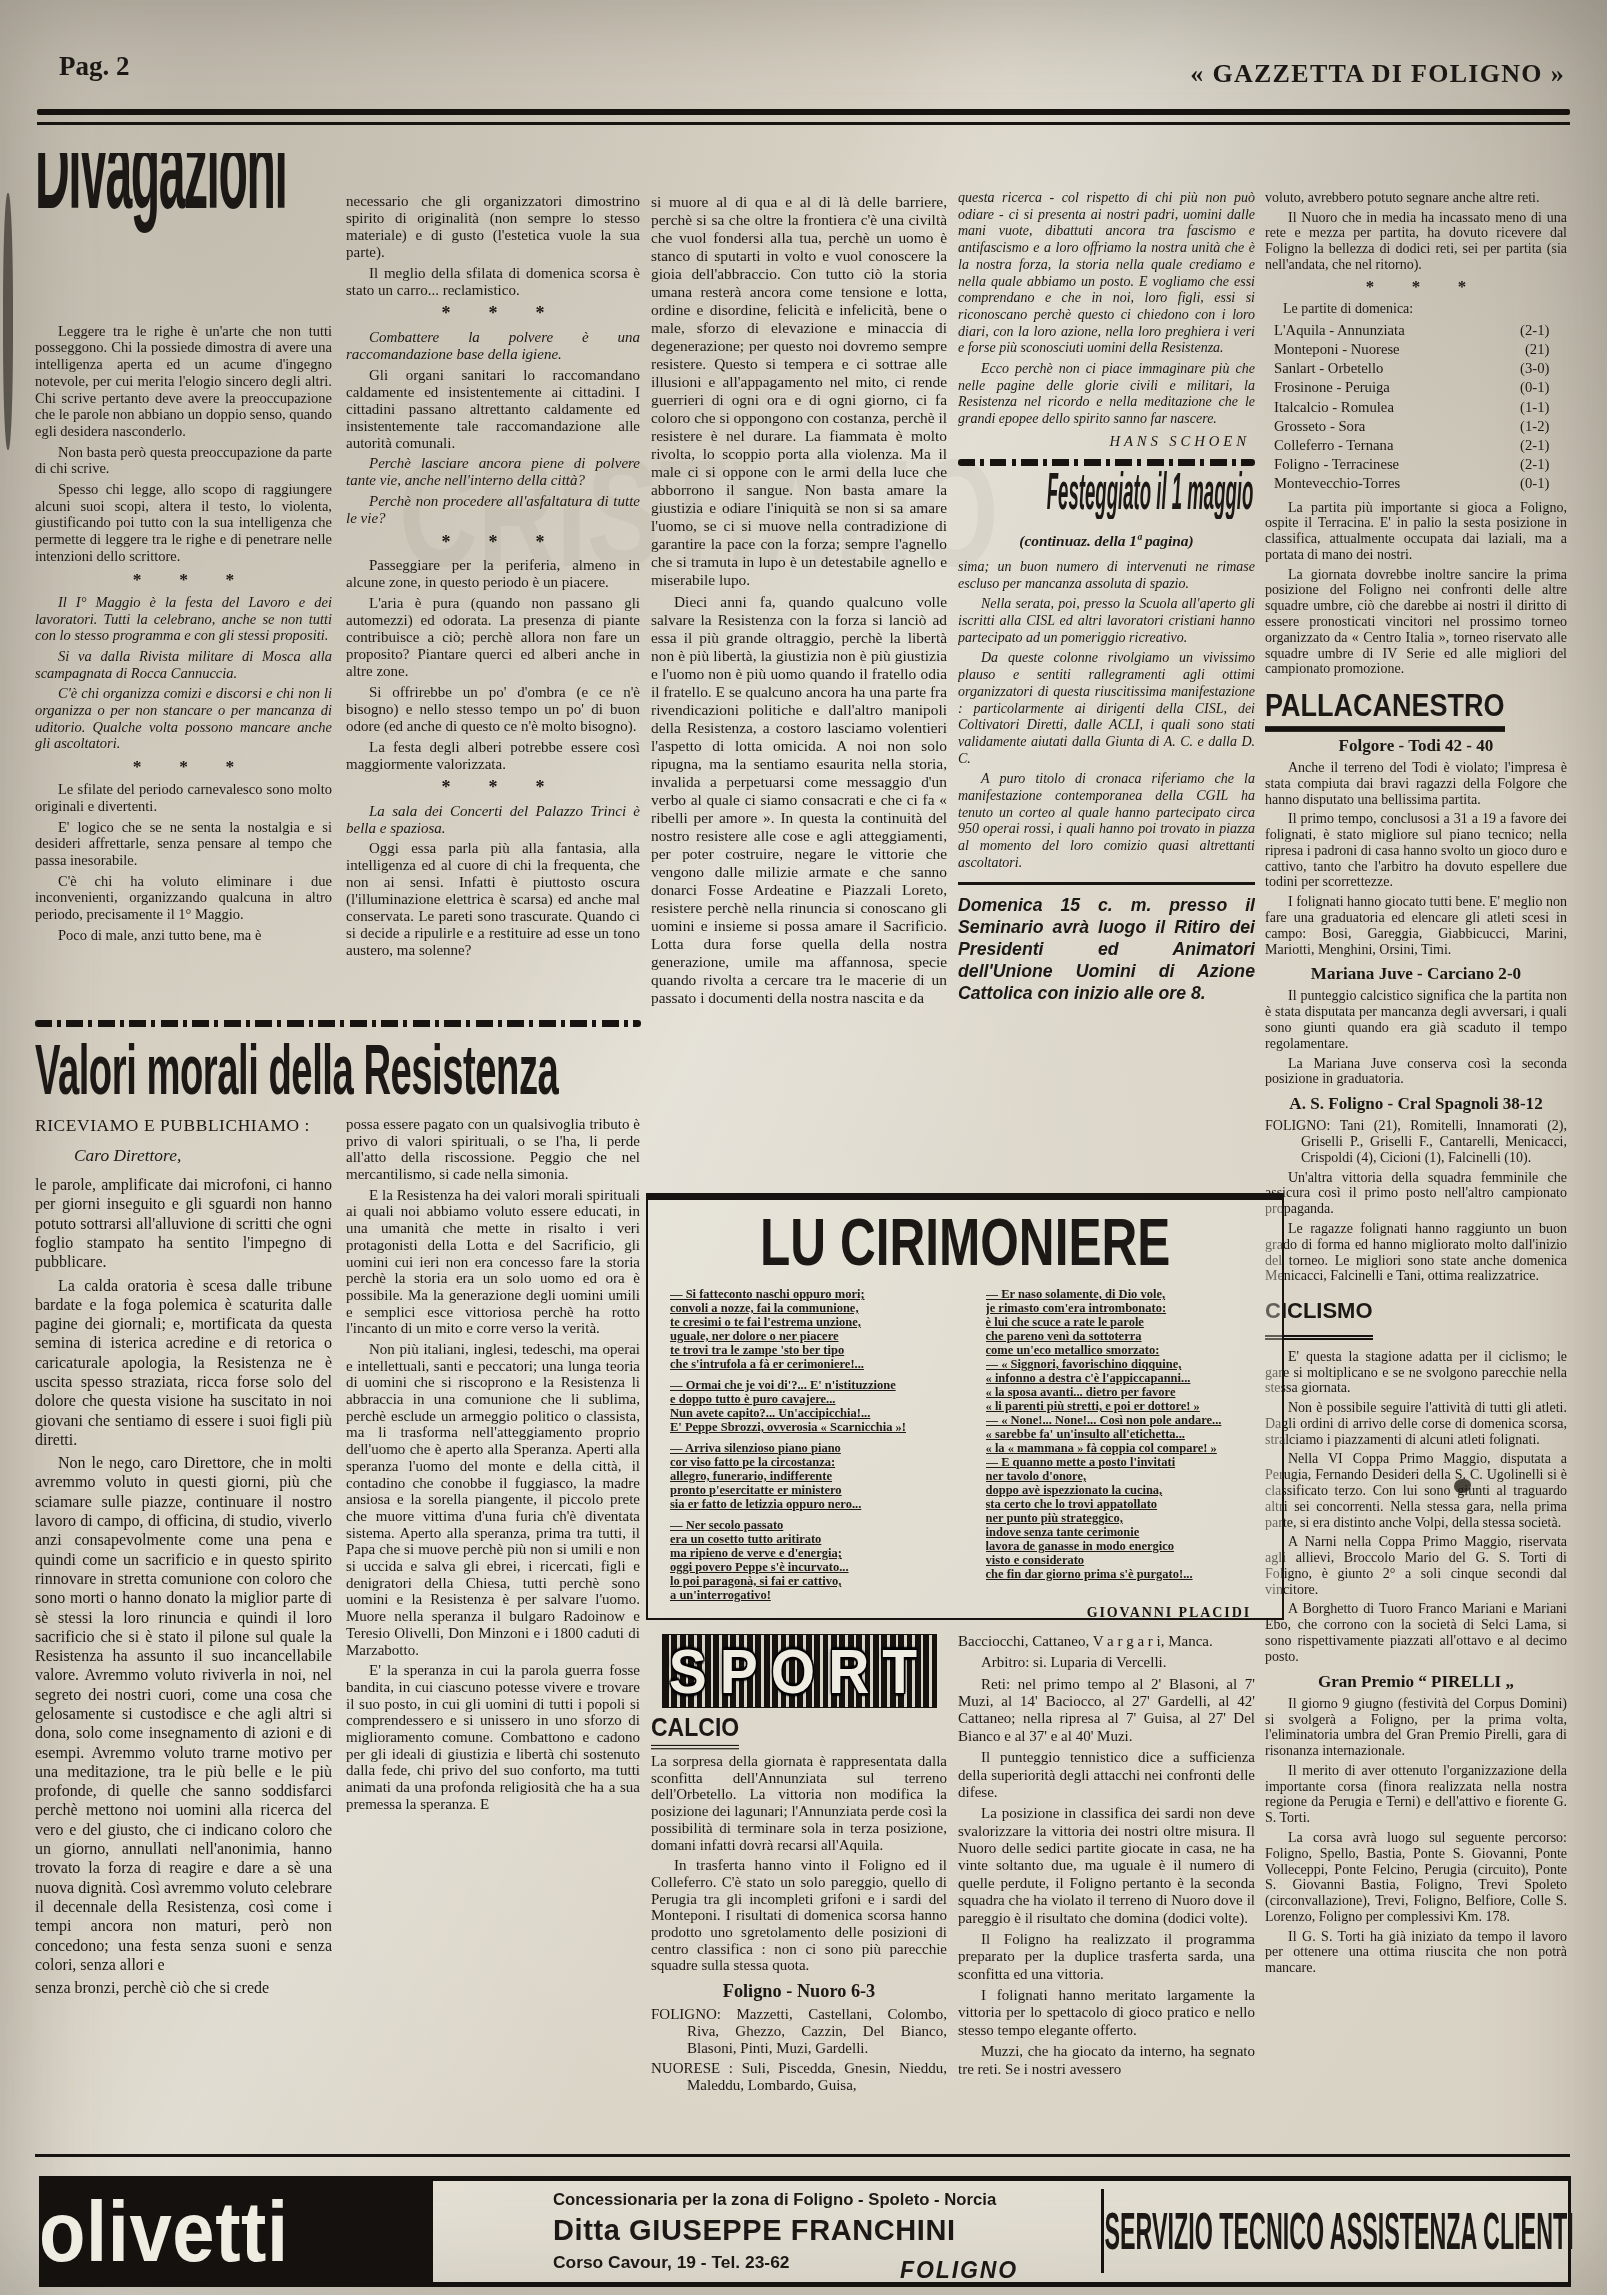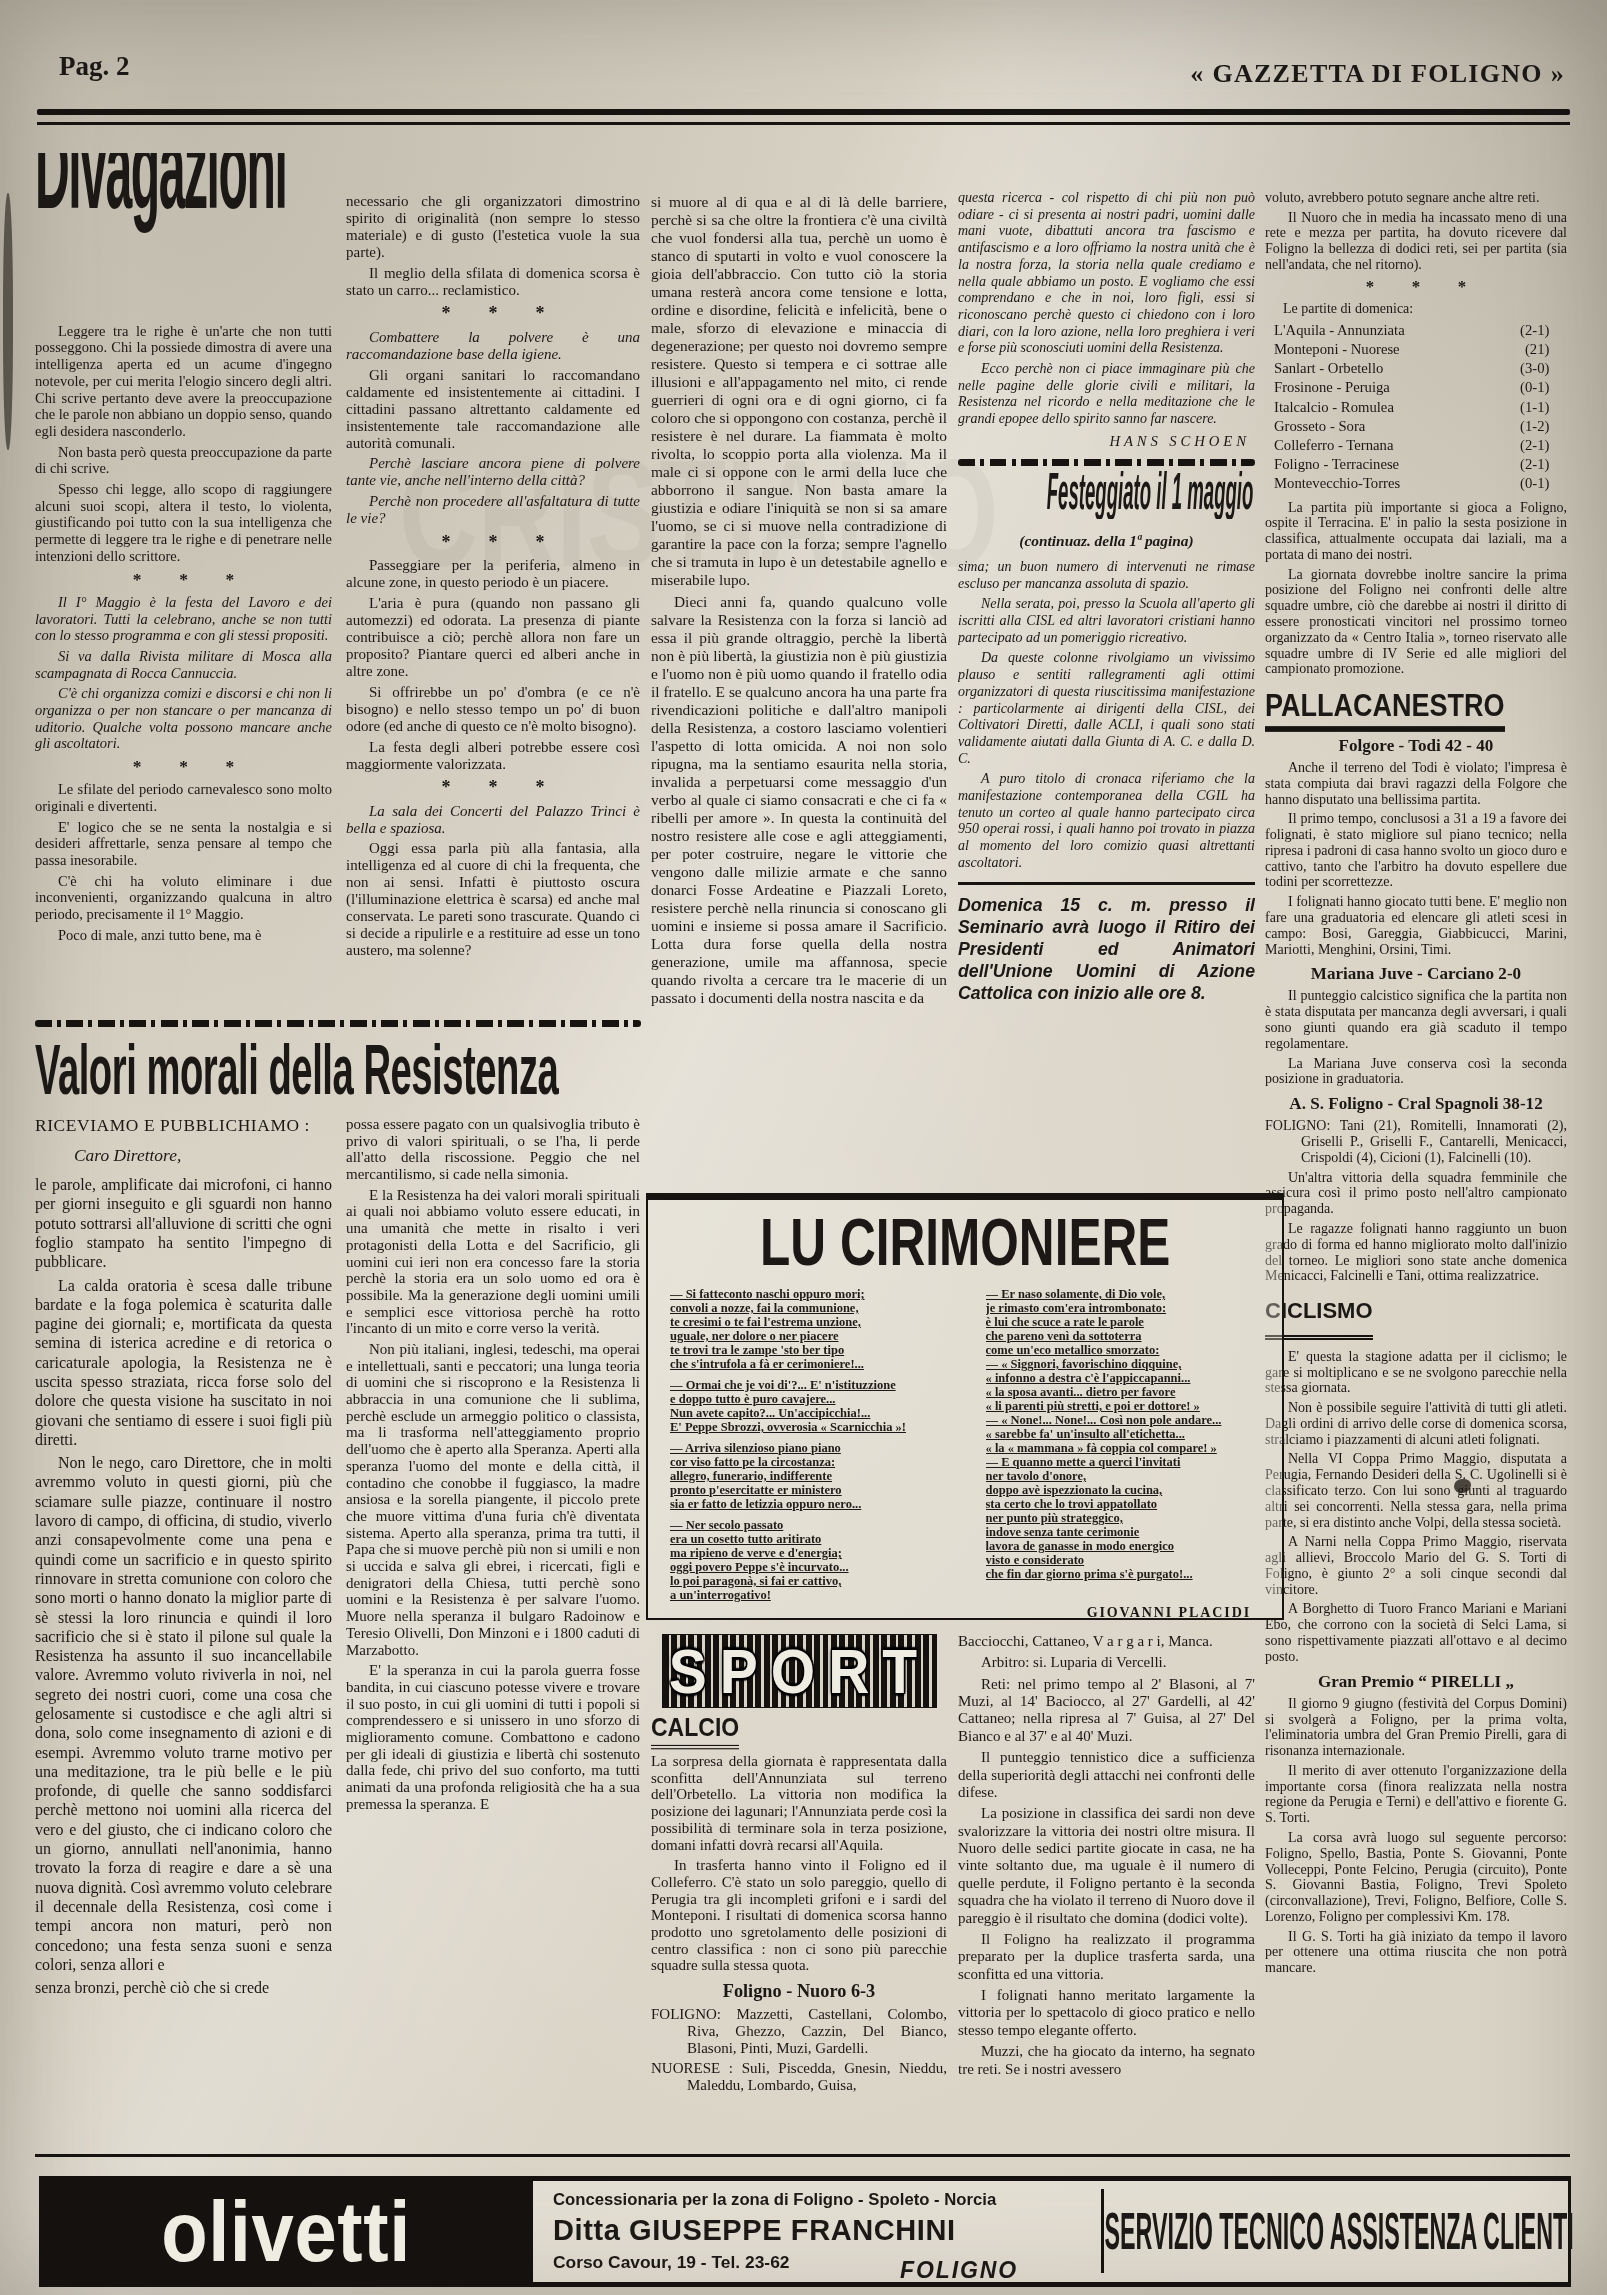--- a/index.html
+++ b/index.html
@@ -91,21 +91,21 @@
     text-shadow:0 0 3.9px #000,1.3px 1.3px 0 #000,-1.3px -1.3px 0 #000,1.3px -1.3px 0 #000,-1.3px 1.3px 0 #000,0 2.6px 1.3px #000,0 -2.6px 1.3px #000;}
   #calcio-head{left:651px;top:1713px;width:193px;}
   #calcio-head span{display:table;font-family:"Liberation Sans",sans-serif;font-weight:800;font-size:23px;
     transform:scaleY(1.1);transform-origin:left top;border-bottom:4.5px double #161310;padding-bottom:1.9px;}
   
   .kicker{font-size:17.4px;letter-spacing:0.6px;text-indent:0;margin-bottom:10.3px !important;}
   .salutation{font-style:italic;font-size:17.4px;text-indent:39px;margin-bottom:10.3px !important;}
   
   #ad{left:39px;top:2176px;width:1532px;height:111px;border-top:5.8px solid #14110e;border-bottom:5.8px solid #14110e;
       border-right:3.2px solid #14110e;box-sizing:border-box;background:rgba(240,236,226,.45);}
-  #ad-black{position:absolute;left:0;top:0;width:494px;height:100%;background:#14110e;display:flex;align-items:center;justify-content:center;}
+  #ad-black{position:absolute;left:0;top:0;width:394px;height:100%;background:#14110e;display:flex;align-items:center;}
   #ad-black span{color:#efece2;font-family:"Liberation Sans",sans-serif;font-weight:800;font-size:76px;
                  letter-spacing:0.6px;transform:scaleY(1.12);}
   #ad-mid{position:absolute;left:514px;top:9px;width:534px;font-family:"Liberation Sans",sans-serif;}
   .ad-line1{font-weight:700;font-size:16.7px;}
   .ad-line2{font-weight:800;font-size:29px;margin-top:3.9px;letter-spacing:0.6px;}
   .ad-line3{font-weight:700;font-size:17.4px;margin-top:5.1px;}
   .ad-city{position:absolute;left:347px;top:67px;font-weight:800;font-style:italic;font-size:23px;letter-spacing:1.9px;}
   #ad-divider{position:absolute;left:1062px;top:7.7px;width:3.2px;height:84px;background:#14110e;}
   #ad-slogan{position:absolute;left:1074px;top:0;width:453px;height:100%;display:flex;align-items:center;justify-content:center;overflow:visible;}
   #ad-slogan span{font-family:"Liberation Sans",sans-serif;font-weight:800;font-size:31.5px;white-space:nowrap;
@@ -332,21 +332,21 @@
           <div class="poem-line">è lui che scuce a rate le parole</div>
           <div class="poem-line">che pareno venì da sottoterra</div>
           <div class="poem-line">come un'eco metallico smorzato:</div>
           <div class="poem-line">— « Siggnori, favorischino diqquine,</div>
           <div class="poem-line">« infonno a destra c'è l'appiccapanni...</div>
           <div class="poem-line">« la sposa avanti... dietro per favore</div>
           <div class="poem-line">« li parenti più stretti, e poi er dottore! »</div>
           <div class="poem-line">— « None!... None!... Così non pole andare...</div>
           <div class="poem-line">« sarebbe fa' un'insulto all'etichetta...</div>
           <div class="poem-line">« la « mammana » fà coppia col compare! »</div>
-          <div class="poem-line">— E quanno mette a querci l'invitati</div>
+          <div class="poem-line">— E quanno mette a posto l'invitati</div>
           <div class="poem-line">ner tavolo d'onore,</div>
           <div class="poem-line">doppo avè ispezzionato la cucina,</div>
           <div class="poem-line">sta certo che lo trovi appatollato</div>
           <div class="poem-line">ner punto più strateggico,</div>
           <div class="poem-line">indove senza tante cerimonie</div>
           <div class="poem-line">lavora de ganasse in modo energico</div>
           <div class="poem-line">visto e considerato</div>
           <div class="poem-line">che fin dar giorno prima s'è purgato!...</div>
         </div>
     </div>

